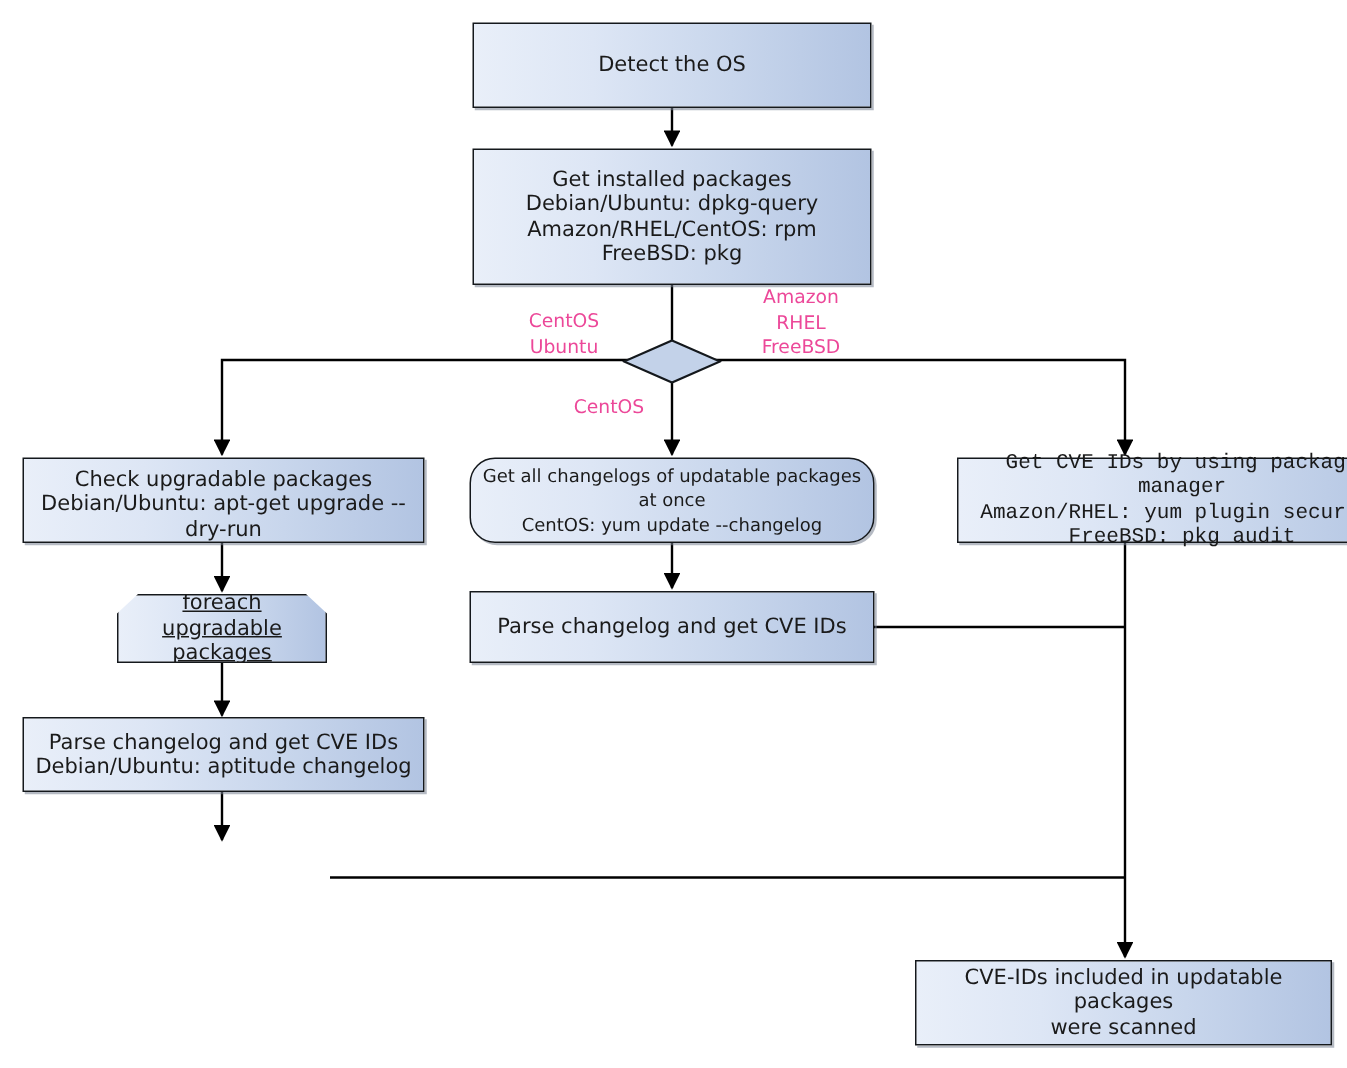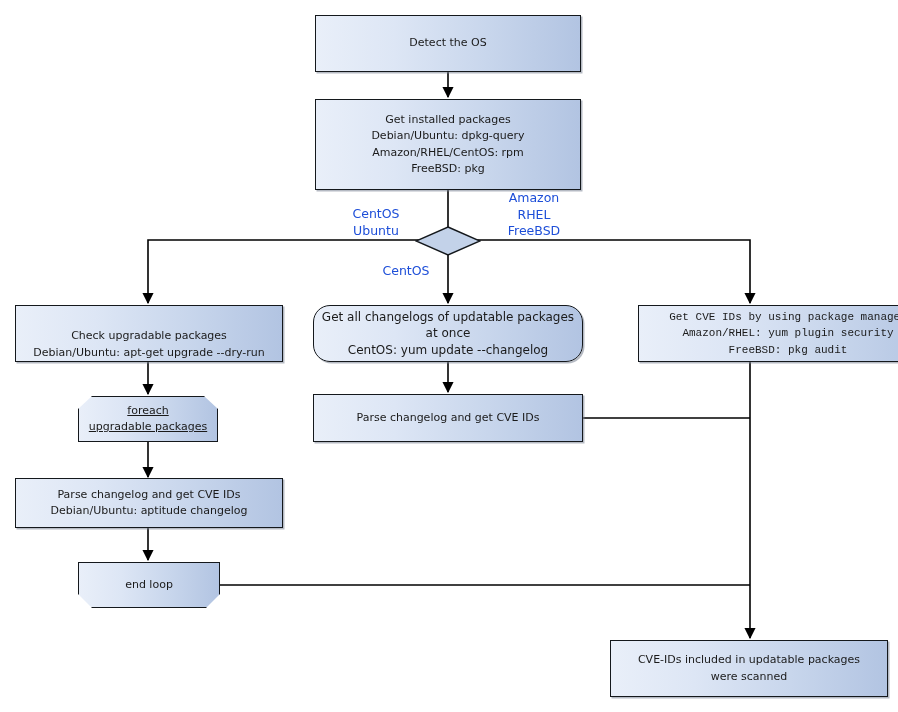--- a/index.html
+++ b/index.html
@@ -23,21 +23,21 @@
     pointer-events: none;
   }
   .node {
     position: absolute;
     box-sizing: border-box;
     display: flex;
     align-items: center;
     justify-content: center;
     text-align: center;
     color: #1a1a1a;
-    font-size: 11px;
+    font-size: 14px;
     line-height: 16.5px;
     white-space: pre-line;
     background: linear-gradient(to right, #e9eff9 0%, #dde6f5 30%, #c8d6ec 65%, #b2c4e2 100%);
     border: 1.5px solid #14181c;
     box-shadow: 1.5px 1.5px 0 rgba(120,130,145,0.55);
   }
   .node-rect { }
   .loop-start {
     -webkit-clip-path: polygon(14px 0, calc(100% - 14px) 0, 100% 13px, 100% 100%, 0 100%, 0 13px);
     clip-path: polygon(14px 0, calc(100% - 14px) 0, 100% 13px, 100% 100%, 0 100%, 0 13px);
@@ -51,21 +51,21 @@
   }
   .diamond {
     position: absolute;
     box-sizing: border-box;
   }
   .edge-label {
     position: absolute;
     font-family: "DejaVu Sans", "Liberation Sans", sans-serif;
     font-size: 12.5px;
     line-height: 16.5px;
-    color: #1d4ed8;
+    color: #ec4899;
     white-space: pre-line;
     text-align: center;
   }
   .el-right { text-align: center; }
 </style>
 </head>
 <body>
 
 <div id="canvas">
 
@@ -152,22 +152,19 @@
 
   <div class="node node-rect" style="left:313px; top:394px; width:270px; height:48px;">
     <span>Parse changelog and get CVE IDs</span>
   </div>
 
   <div class="node node-rect" style="left:15px; top:478px; width:268px; height:50px;">
     <span>Parse changelog and get  CVE IDs
 Debian/Ubuntu: aptitude changelog</span>
   </div>
 
-  <div class="node loop-end" style="left:78px; top:562px; width:142px; height:46px;">
-    <span>end loop</span>
-  </div>
 
   <div class="node node-rect" style="left:610px; top:640px; width:278px; height:57px;">
     <span>CVE-IDs included in updatable packages
 were scanned</span>
   </div>
 
 </div>
 
 </body></html>

